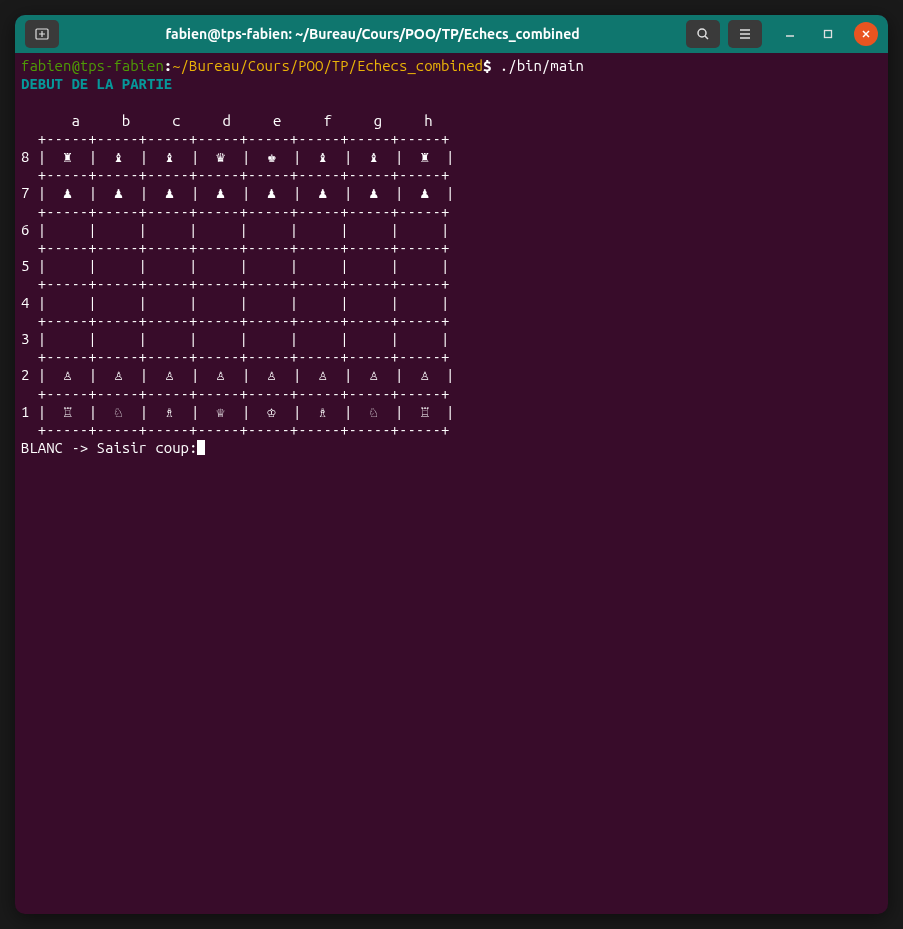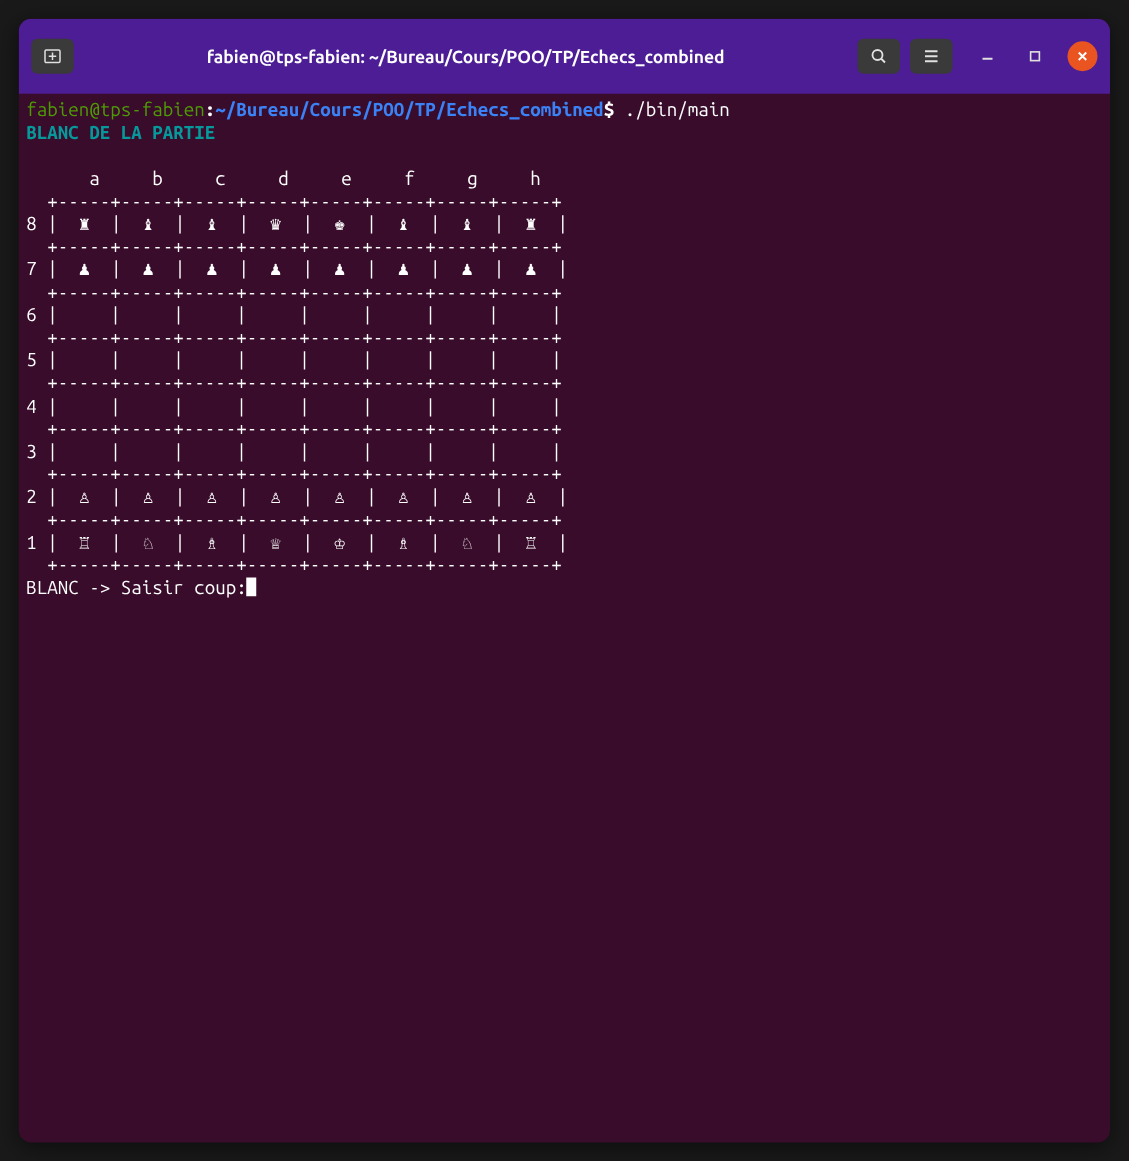--- a/index.html
+++ b/index.html
@@ -12,22 +12,22 @@
     width: 873px;
     height: 899px;
     background: #380c2a;
     border-radius: 10px;
     overflow: hidden;
     box-shadow: 0 4px 20px rgba(0,0,0,0.5);
     display: flex;
     flex-direction: column;
   }
   .titlebar {
-    height: 60px;
-    background: #4c1d95;
+    height: 38px;
+    background: #0f766e;
     display: flex;
     align-items: center;
     padding: 0 10px;
     gap: 8px;
   }
   .tb-btn {
     width: 34px;
     height: 28px;
     background: #3a3a3a;
     border-radius: 5px;
@@ -69,21 +69,21 @@
   .terminal {
     flex: 1;
     padding: 4px 6px;
     font-size: 15px;
     line-height: 18.2px;
     color: #ffffff;
     white-space: pre;
     overflow: hidden;
   }
   .prompt-user { color: #4e9a06; font-weight: normal;}
-  .prompt-path { color: #3b82f6; font-weight: bold;}
+  .prompt-path { color: #eab308; font-weight: normal;}
   .prompt-sep { color: #ffffff; font-weight: bold;}
   .cyan { color: #06989a; font-weight: bold;}
   .cursor {
     display: inline-block;
     width: 8px;
     height: 15px;
     background: #ffffff;
     vertical-align: text-bottom;
     margin-bottom: 1px;
   }
@@ -129,21 +129,21 @@
       <div class="tb-ctrl close">
         <svg viewBox="0 0 10 10">
             <line x1="2" y1="2" x2="8" y2="8" stroke="#fff" stroke-width="1.5"></line>
             <line x1="8" y1="2" x2="2" y2="8" stroke="#fff" stroke-width="1.5"></line>
           </svg>
       </div>
     </div>
   </div>
 
   <div class="terminal"><span class="prompt-user">fabien@tps-fabien</span><span class="prompt-sep">:</span><span class="prompt-path">~/Bureau/Cours/POO/TP/Echecs_combined</span><span class="prompt-sep">$</span> <span>./bin/main</span>
-<span class="cyan">BLANC DE LA PARTIE</span>
+<span class="cyan">DEBUT DE LA PARTIE</span>
 
 <span>      a     b     c     d     e     f     g     h   </span>
 <span class="board-line">  +-----+-----+-----+-----+-----+-----+-----+-----+</span>
 <span class="board-line" id="row-8">8 |  ♜  |  ♝  |  ♝  |  ♛  |  ♚  |  ♝  |  ♝  |  ♜  |</span>
 <span class="board-line">  +-----+-----+-----+-----+-----+-----+-----+-----+</span>
 <span class="board-line" id="row-7">7 |  ♟  |  ♟  |  ♟  |  ♟  |  ♟  |  ♟  |  ♟  |  ♟  |</span>
 <span class="board-line">  +-----+-----+-----+-----+-----+-----+-----+-----+</span>
 <span class="board-line" id="row-6">6 |     |     |     |     |     |     |     |     |</span>
 <span class="board-line">  +-----+-----+-----+-----+-----+-----+-----+-----+</span>
 <span class="board-line" id="row-5">5 |     |     |     |     |     |     |     |     |</span>

